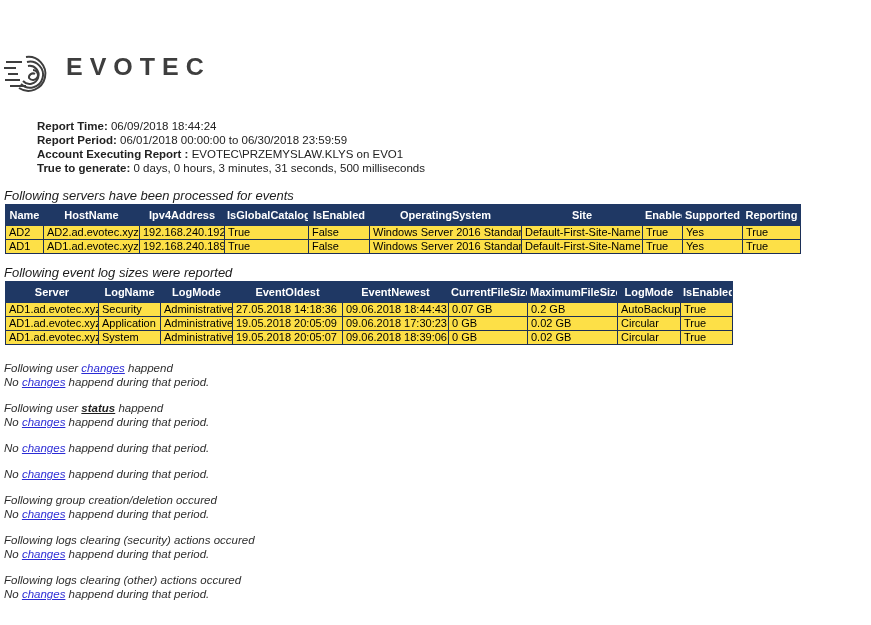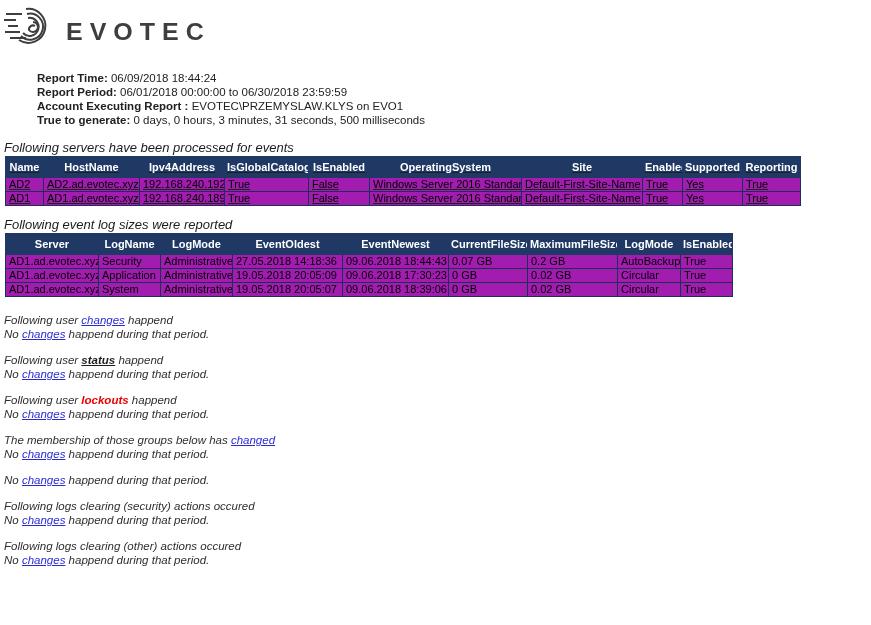--- a/index.html
+++ b/index.html
@@ -7,21 +7,21 @@
   body {
     width: 871px; height: 625px;
     font-family: "Liberation Sans", sans-serif;
     color: #1f1f1f;
     overflow: hidden;
     position: relative;
   }
   .page { padding: 5px 0 0 4px; }
 
   
-  .logo { display: flex; align-items: flex-end; height: 42px; }
+  .logo { display: flex; align-items: flex-start; height: 42px; margin-top: 48px; }
   .logo-mark { display: block; }
   .logo-text {
     font-size: 25px; font-weight: bold; letter-spacing: 7px;
     color: #3e3e3e; margin-left: 10px; transform: scaleY(0.92);
     font-family: "Liberation Sans", sans-serif;
   }
 
   
   .meta { margin-top: 24px; font-size: 11.5px; line-height: 14px; color: #222; }
   .meta-label { font-weight: bold; padding-left: 33px; }
@@ -39,21 +39,21 @@
     border-collapse: collapse; table-layout: fixed;
     font-size: 11px; margin-left: 1px;
   }
   table.tbl th {
     background: #1f3864; color: #ffffff; font-weight: bold;
     text-align: center; border: 1px solid #1f3864;
     padding: 3px 2px; height: 21px; white-space: nowrap; overflow: hidden;
     font-size: 11px;
   }
   table.tbl td {
-    border: 1px solid #1c2f57; color: #000000; background: #a21caf;
+    border: 1px solid #1c2f57; color: #000000; background: #fde047;
     padding: 0 3px; height: 14px; white-space: nowrap; overflow: hidden;
     line-height: 13px;
   }
 
   
   .notes { margin-top: 16px; }
   .note { margin-bottom: 12px; font-style: italic; font-size: 11.5px;
           line-height: 14px; color: #2e2e2e; }
   .hl-blue { color: #2b2bd5; text-decoration: underline; }
   .hl-red { color: #e60000; font-weight: bold; }
@@ -84,21 +84,21 @@
   </div>
 
   <div class="meta">
     <div class="meta-line"><span class="meta-label">Report Time:</span><span> 06/09/2018 18:44:24</span></div>
     <div class="meta-line"><span class="meta-label">Report Period:</span><span> 06/01/2018 00:00:00 to 06/30/2018 23:59:59</span></div>
     <div class="meta-line"><span class="meta-label">Account Executing Report :</span><span> EVOTEC\PRZEMYSLAW.KLYS on EVO1</span></div>
     <div class="meta-line"><span class="meta-label">True to generate:</span><span> 0 days, 0 hours, 3 minutes, 31 seconds, 500 milliseconds</span></div>
   </div>
 
   <div class="caption caption-servers">Following servers have been processed for events</div>
-  <table class="tbl" style="width:795px;text-decoration:underline;">
+  <table class="tbl" style="width:795px;">
     <colgroup>
       <col style="width:38px">
         <col style="width:96px">
         <col style="width:85px">
         <col style="width:84px">
         <col style="width:61px">
       <col style="width:152px">
         <col style="width:121px">
         <col style="width:40px">
         <col style="width:60px">
@@ -215,30 +215,29 @@
       <div><span>Following user </span><span class="hl-blue">changes</span><span> happend</span></div>
       <div><span>No </span><span class="hl-blue">changes</span><span> happend during that period.</span></div>
     </div>
 
     <div class="note">
       <div><span>Following user </span><span class="hl-underline">status</span><span> happend</span></div>
       <div><span>No </span><span class="hl-blue">changes</span><span> happend during that period.</span></div>
     </div>
 
     <div class="note">
-      <div><span>Following user </span><span class="hl-red">lockouts</span><span> happend</span></div>
-      <div><span>No </span><span class="hl-blue">changes</span><span> happend during that period.</span></div>
-    </div>
-
-    <div class="note">
-      <div><span>The membership of those groups below has </span><span class="hl-blue">changed</span><span></span></div>
-      <div><span>No </span><span class="hl-blue">changes</span><span> happend during that period.</span></div>
-    </div>
-
-    <div class="note">
+      <div><span>No </span><span class="hl-blue">changes</span><span> happend during that period.</span></div>
+    </div>
+
+    <div class="note">
+      <div><span>No </span><span class="hl-blue">changes</span><span> happend during that period.</span></div>
+    </div>
+
+    <div class="note">
+      <div><span>Following group creation/deletion occured</span></div>
       <div><span>No </span><span class="hl-blue">changes</span><span> happend during that period.</span></div>
     </div>
 
     <div class="note">
       <div><span>Following logs clearing (security) actions occured</span></div>
       <div><span>No </span><span class="hl-blue">changes</span><span> happend during that period.</span></div>
     </div>
 
     <div class="note">
       <div><span>Following logs clearing (other) actions occured</span></div>

